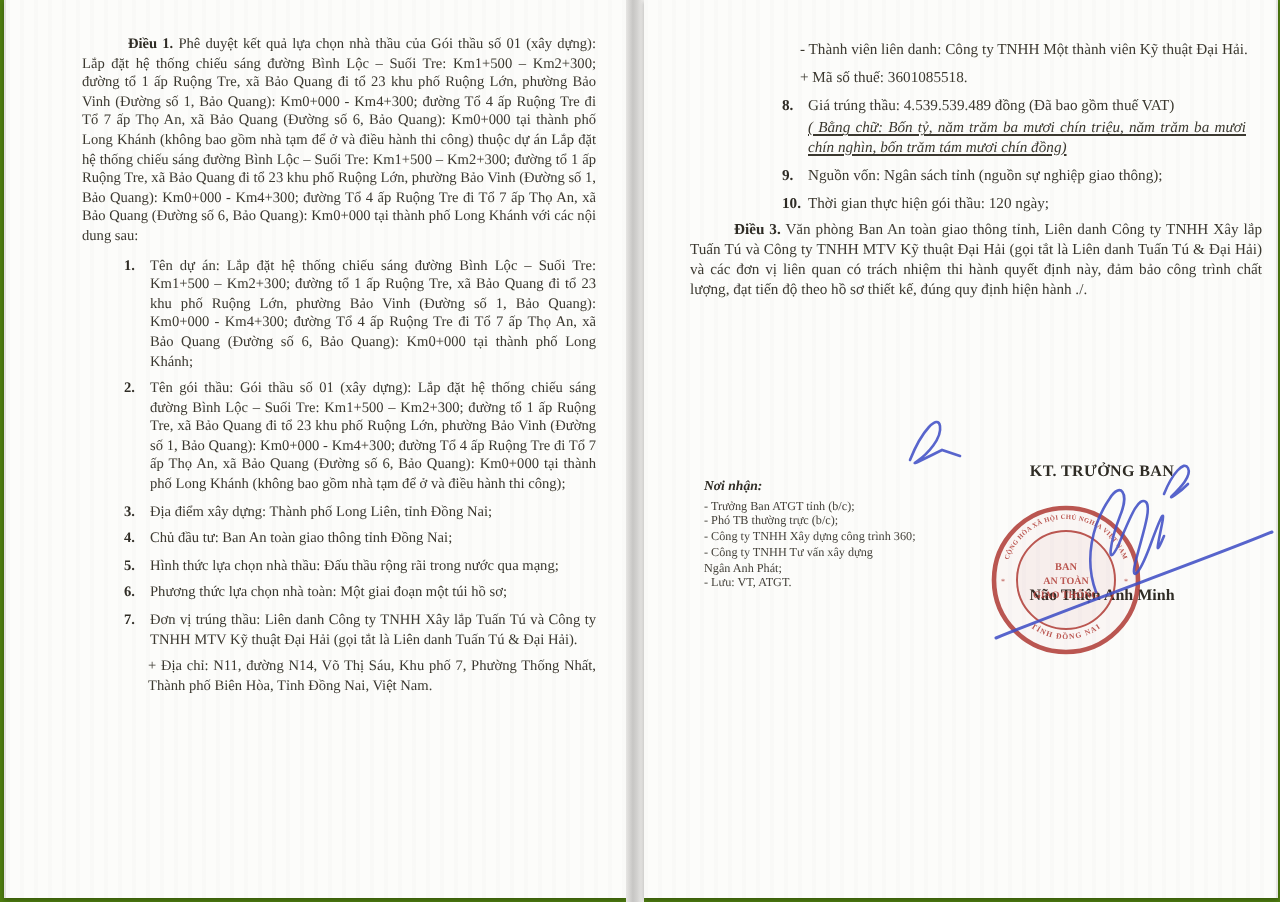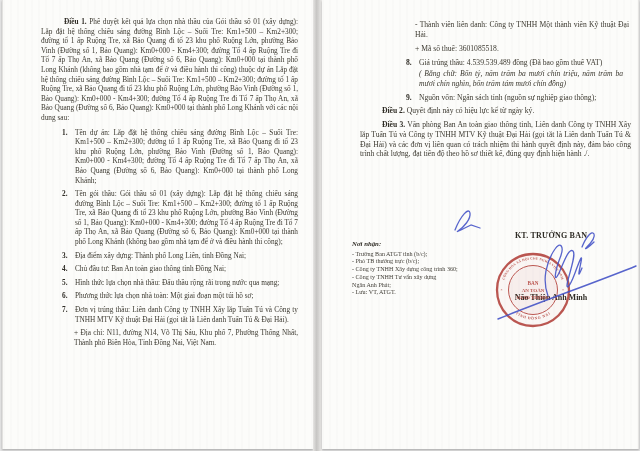--- a/index.html
+++ b/index.html
@@ -1,42 +1,42 @@
 <!DOCTYPE html>
 <html><head>
 <meta charset="utf-8">
 <style>
   * { margin:0; padding:0; box-sizing:border-box; }
   html,body { background:#bdbcba; }
   .canvas {
     position:relative; width:640px; height:451px; overflow:hidden;
-    background:#e5e5e5;
+    background:#4d7c0f;
     font-family:"Liberation Serif", serif;
     color:#3b382f;
   }
   .page {
     position:absolute; top:0; height:449px; background:#fcfcfa;
     background-image:repeating-linear-gradient(90deg, rgba(0,0,0,0.012) 0 2px, rgba(0,0,0,0) 2px 7px);
     box-shadow:0 1px 2px rgba(0,0,0,0.28);
   }
   .page-left  { left:2px;   width:311px; padding:17px 15px 0 38px; font-size:7.3px; line-height:9.6px; border-left:1px solid #e2e1df; }
-  .page-right { left:322px; width:317px; padding:20px 7px 0 38px;  font-size:7.6px; line-height:9.7px; border-right:1px solid #e6e5e3; }
+  .page-right { left:322px; width:317px; padding:20px 7px 0 23px;  font-size:7.6px; line-height:9.7px; border-right:1px solid #e6e5e3; }
   .seam { position:absolute; left:313px; top:0; width:9px; height:451px;
           background:linear-gradient(90deg,#e6e5e3,#c7c6c4 38%,#d3d2d0 62%,#f0efed); }
   .para { margin:0 0 5px 0; text-align:justify; }
   .art  { text-indent:23px; }
   .art2 { text-indent:22px; margin-bottom:4px; }
   .b    { font-weight:bold; color:#2f2c25; }
   .li   { display:flex; margin:0 0 4px 21px; }
   .page-right .li { margin-left:46px; }
   .num  { flex:0 0 13px; font-weight:bold; color:#2f2c25; }
   .itext{ flex:1; text-align:justify; }
   .sub  { margin:0 0 4.5px 33px; text-align:justify; }
   .page-right .sub { margin-left:55px; margin-right:2px; }
-  .note { font-style:italic; margin:0 8px 4.5px 59px; text-align:justify; }
+  .note { font-style:italic; margin:0 8px 4.5px 59px; text-align:justify;text-decoration:underline; }
   .recipients { position:absolute; left:30px; top:240px; width:146px; font-size:6.1px; line-height:7.7px; color:#44413a; }
   .rec-label  { font-weight:bold; font-style:italic; font-size:6.8px; margin-bottom:3px; color:#2f2c25; }
   .sign-col   { position:absolute; left:140px; top:231px; width:178px; text-align:center; }
   .title      { font-weight:bold; font-size:8px; line-height:10.5px; letter-spacing:.2px; color:#2f2c25;font-family:Liberation Serif, serif; }
   .stamp-space{ height:51px; }
   .signer-name{ font-weight:bold; font-size:8px; color:#2f2c25; }
   .overlay { position:absolute; left:0; top:0; pointer-events:none; }
 </style>
 </head>
 <body>
@@ -86,22 +86,25 @@
 
     <div class="li" style="margin-bottom:1px">
         <span class="num">8.</span>
         <span class="itext">Giá trúng thầu: 4.539.539.489 đồng (Đã bao gồm thuế VAT)</span>
       </div>
     <p class="note">( Bằng chữ: Bốn tỷ, năm trăm ba mươi chín triệu, năm trăm ba mươi chín nghìn, bốn trăm tám mươi chín đồng)</p>
     <div class="li">
         <span class="num">9.</span>
         <span class="itext">Nguồn vốn: Ngân sách tỉnh (nguồn sự nghiệp giao thông);</span>
       </div>
+    <div class="li">
+        <span class="num">10.</span>
+        <span class="itext">Thời gian thực hiện gói thầu: 120 ngày;</span>
+      </div>
 
-    <p class="para art2"><span class="b">Điều 2.</span> <span>Quyết định này có hiệu lực kể từ ngày ký.</span></p>
     <p class="para art2"><span class="b">Điều 3.</span> <span>Văn phòng Ban An toàn giao thông tỉnh, Liên danh Công ty TNHH Xây lắp Tuấn Tú và Công ty TNHH MTV Kỹ thuật Đại Hải (gọi tắt là Liên danh Tuấn Tú &amp; Đại Hải) và các đơn vị liên quan có trách nhiệm thi hành quyết định này, đảm bảo công trình chất lượng, đạt tiến độ theo hồ sơ thiết kế, đúng quy định hiện hành ./.</span></p>
 
     <div class="recipients">
       <div class="rec-label">Nơi nhận:</div>
       <div class="rec-line">- Trưởng Ban ATGT tỉnh (b/c);</div>
       <div class="rec-line">- Phó TB thường trực (b/c);</div>
       <div class="rec-line">- Công ty TNHH Xây dựng công trình 360;</div>
       <div class="rec-line">- Công ty TNHH Tư vấn xây dựng</div>
       <div class="rec-line">Ngân Anh Phát;</div>
       <div class="rec-line">- Lưu: VT, ATGT.</div>

